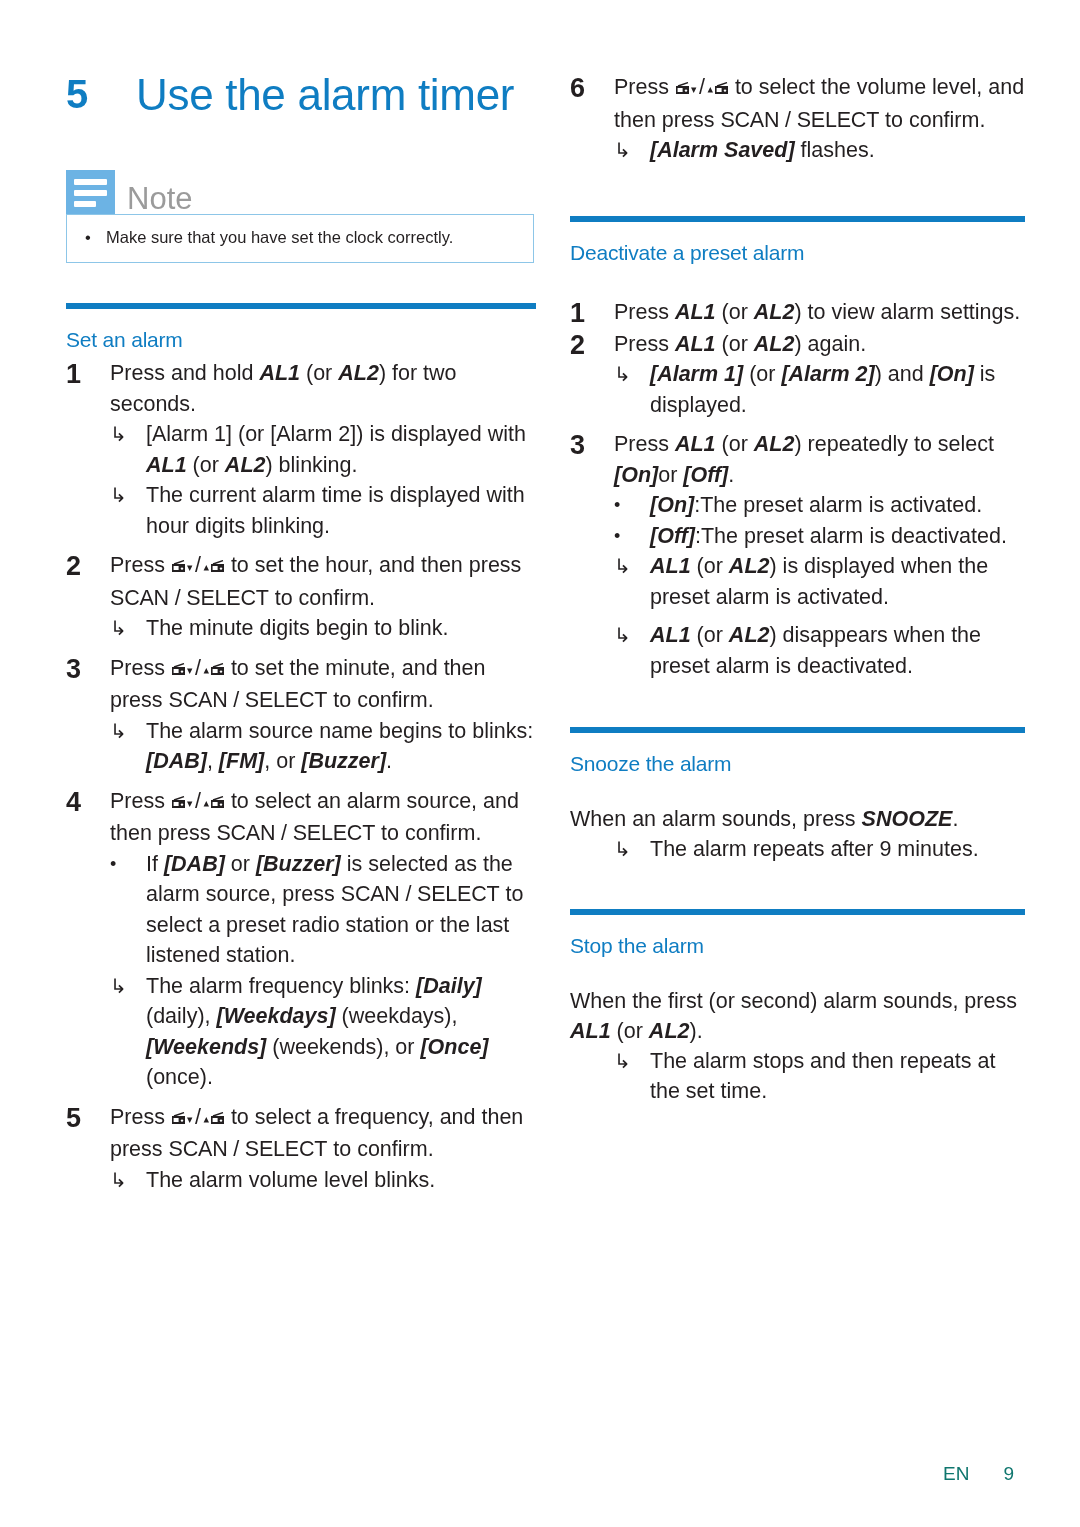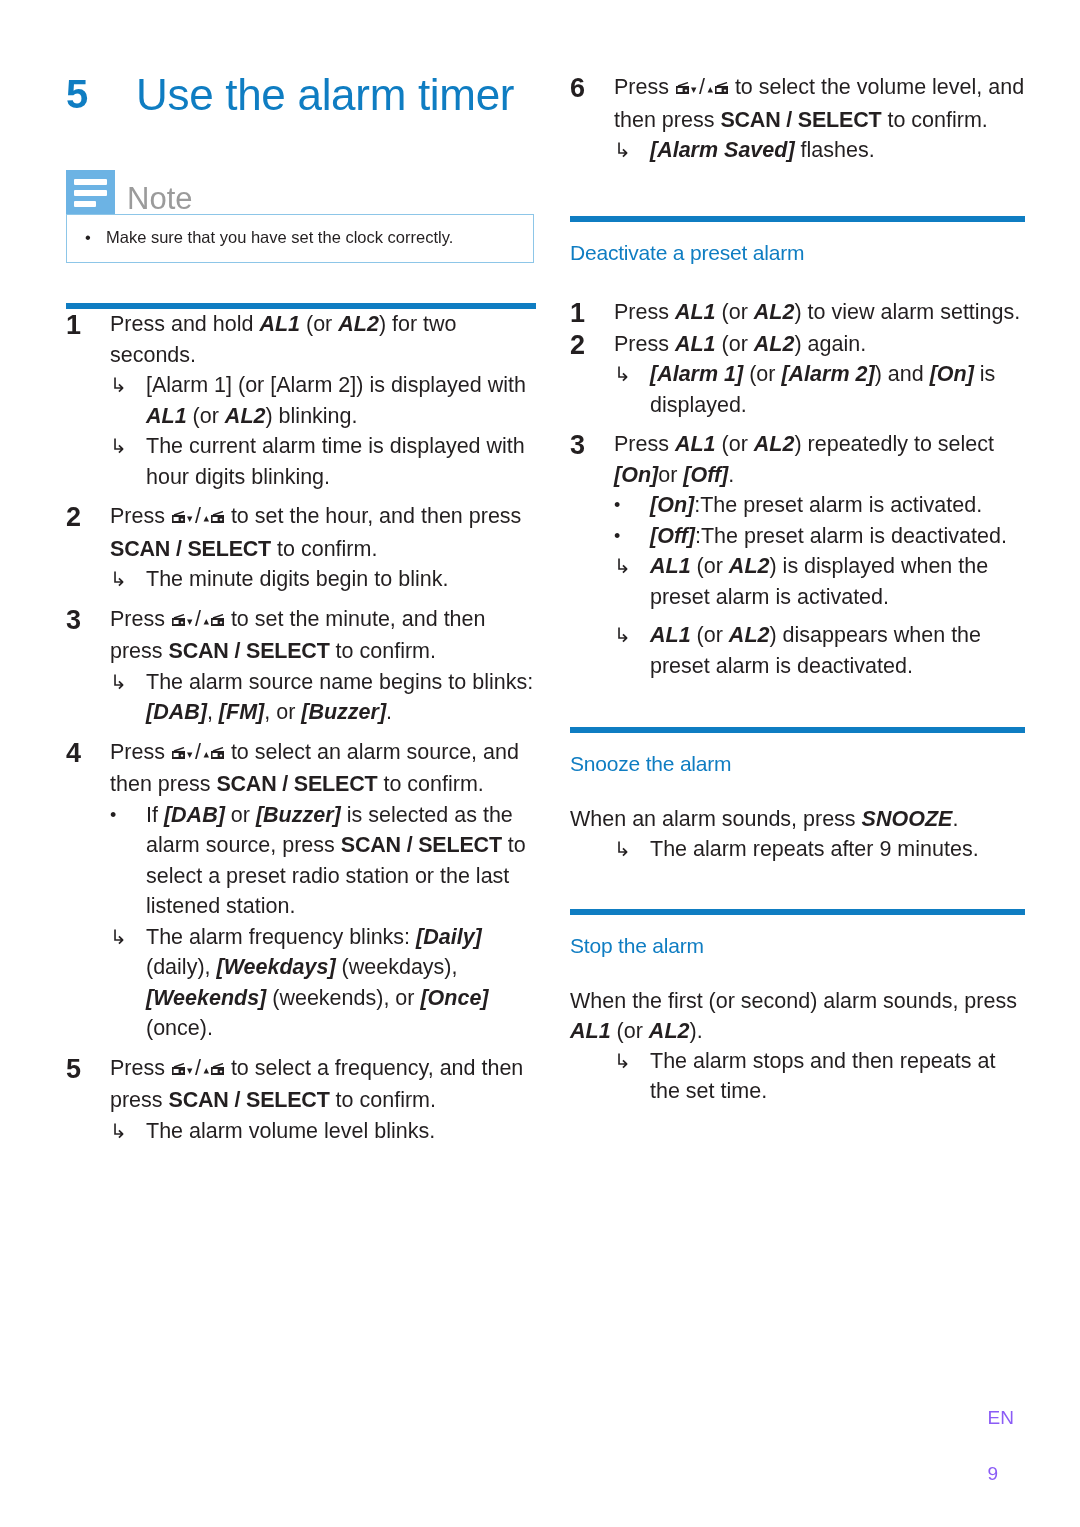--- a/index.html
+++ b/index.html
@@ -85,35 +85,35 @@
   .sub-mark { flex:0 0 36px; width:36px; font-size:20px; line-height:30.5px; }
   .sub-mark.dot { font-size:18px; }
   .sub-text { flex:1 1 auto; }
 
   
   .plainsub { margin-left:44px; }
 
   b, strong { font-weight:700; }
   .cond {
     font-family:"Liberation Sans Narrow","Liberation Sans", sans-serif;
-    font-weight:700; font-stretch:condensed;
+    font-weight:400; font-stretch:condensed;
     letter-spacing:-0.2px;
   }
   .kb { font-weight:700;font-style:italic; }
 
   
   .radiopair { display:inline-block; white-space:nowrap; vertical-align:-2px; }
   .radiopair svg { vertical-align:middle; }
   .slash { padding:0 2px; }
 
   
   .footer {
     position:absolute; right:66px; bottom:42px;
-    font-size:19px; color:#8b5cf6;
-    display:flex; gap:34px; align-items:baseline;flex-direction:column;
+    font-size:19px; color:#0f766e;
+    display:flex; gap:34px; align-items:baseline;
   }
 </style>
 </head>
 <body>
 
 <div class="page">
 
   <div class="col col-left">
 
     <div class="chapter">
@@ -133,20 +133,21 @@
       <div class="note-body">
         <div class="b">
           <span class="dot">•</span>
           <span>Make sure that you have set the clock correctly.</span>
         </div>
       </div>
     </div>
 
     <div class="sec">
       <div class="sec-rule"></div>
+      <div class="sec-title">Set an alarm</div>
 
 
       <ol class="steps">
 
         <li class="tight">
           <div class="num">1</div>
           <div class="step-body">
             Press and hold <span class="kb">AL1</span>
             (or <span class="kb">AL2</span>) for two seconds.
             <div class="sub">

